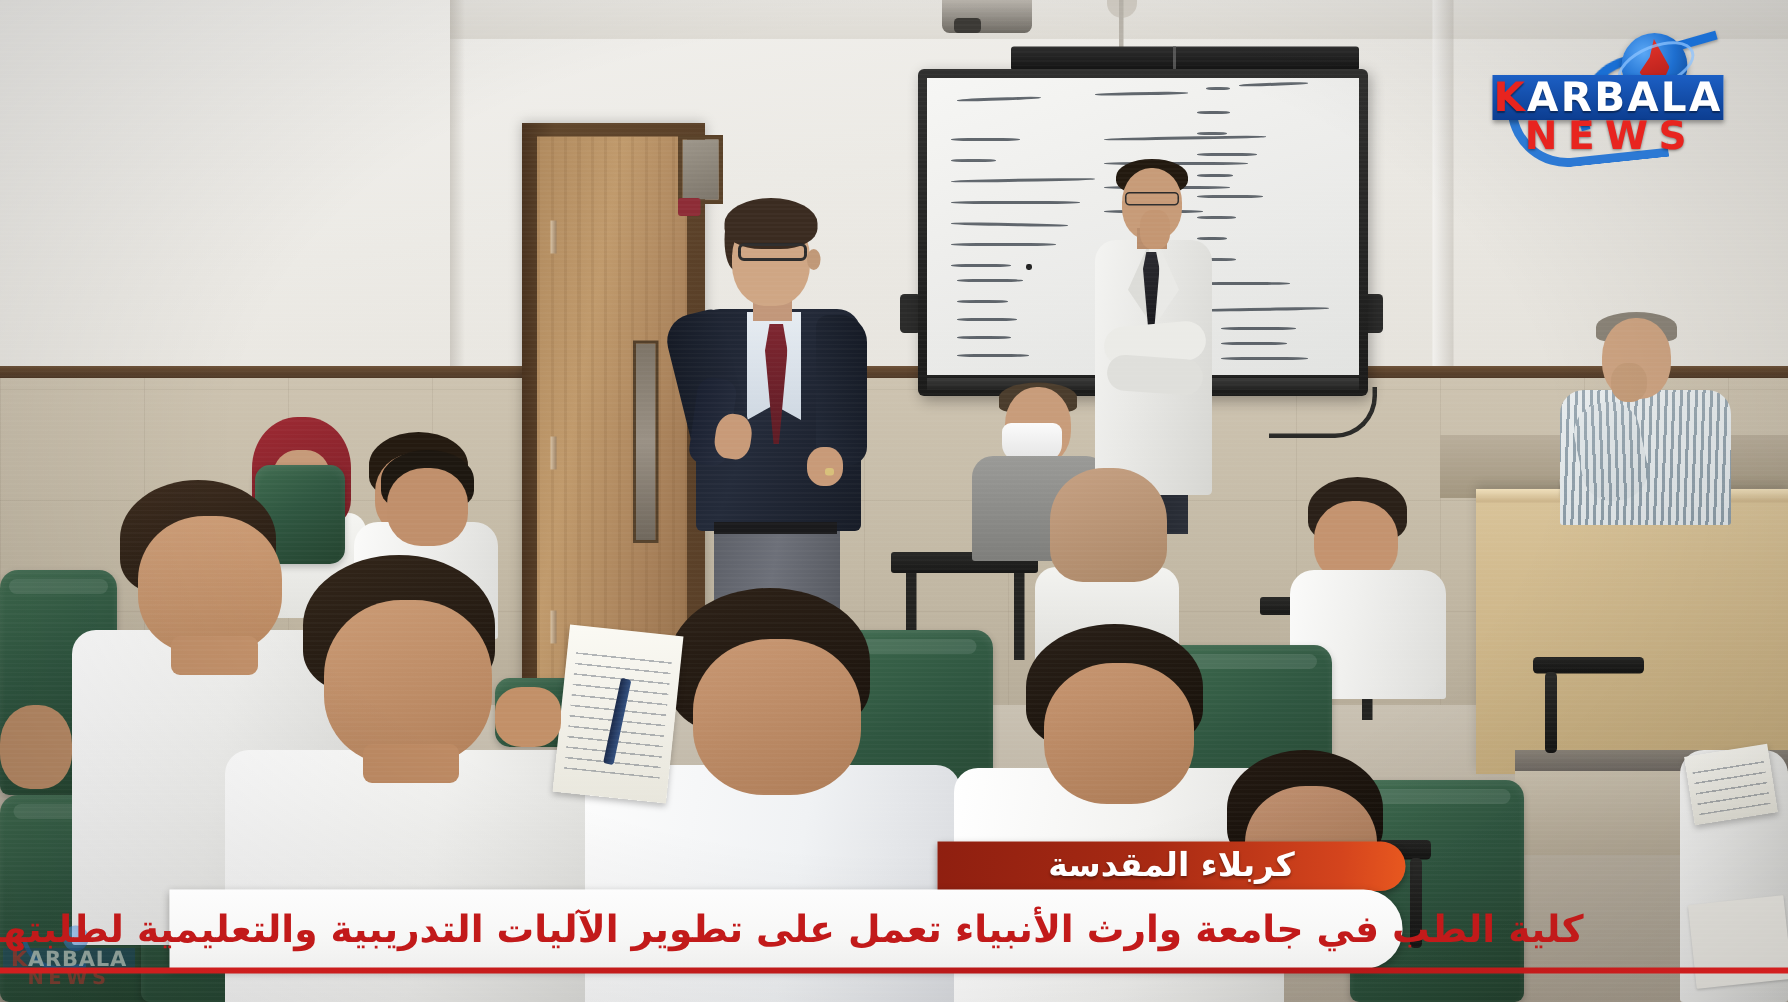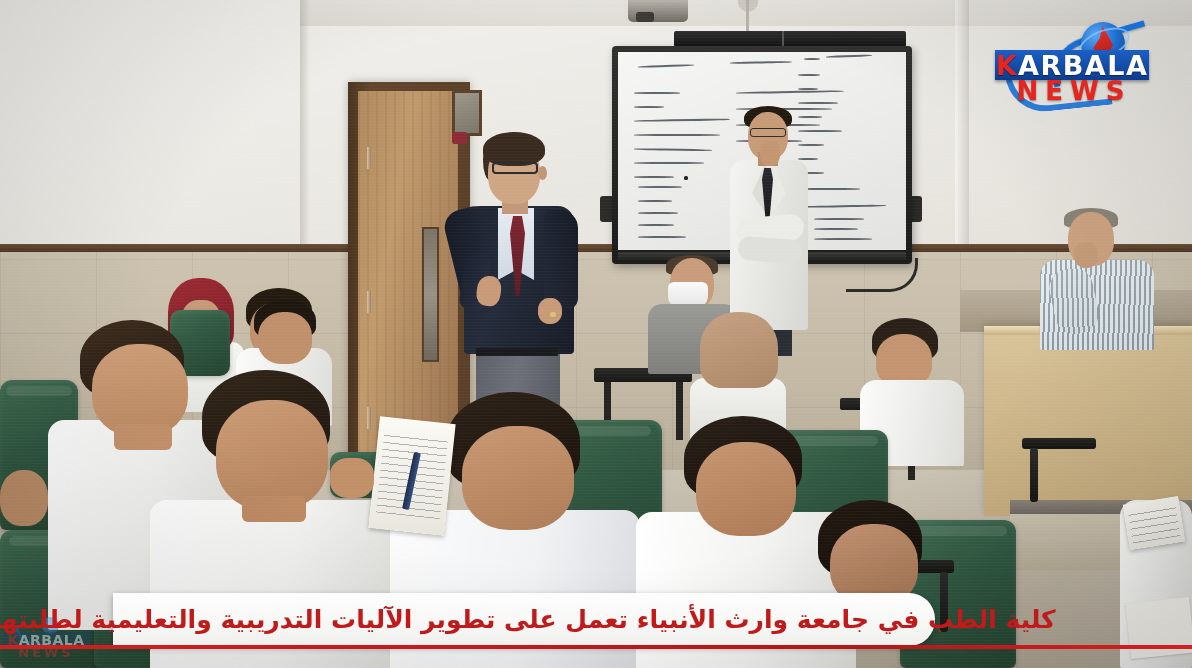--- a/index.html
+++ b/index.html
@@ -712,19 +712,22 @@
   <div id="watermark">
     <div class="wm-swoosh"></div>
     <div class="wm-globe"></div>
     <div class="wm-bar">
       <span class="wm-k">K</span>
         <span class="wm-r">ARBALA</span>
     </div>
     <div class="wm-news">NEWS</div>
   </div>
 
+  <div id="location-banner">
+    <div class="txt">كربلاء المقدسة</div>
+  </div>
 
   <div id="headline-banner">
     <div class="txt">كلية الطب في جامعة وارث الأنبياء تعمل على تطوير الآليات التدريبية والتعليمية لطلبتها</div>
   </div>
   <div id="headline-underline"></div>
 
 </div>
 
 </body></html>

